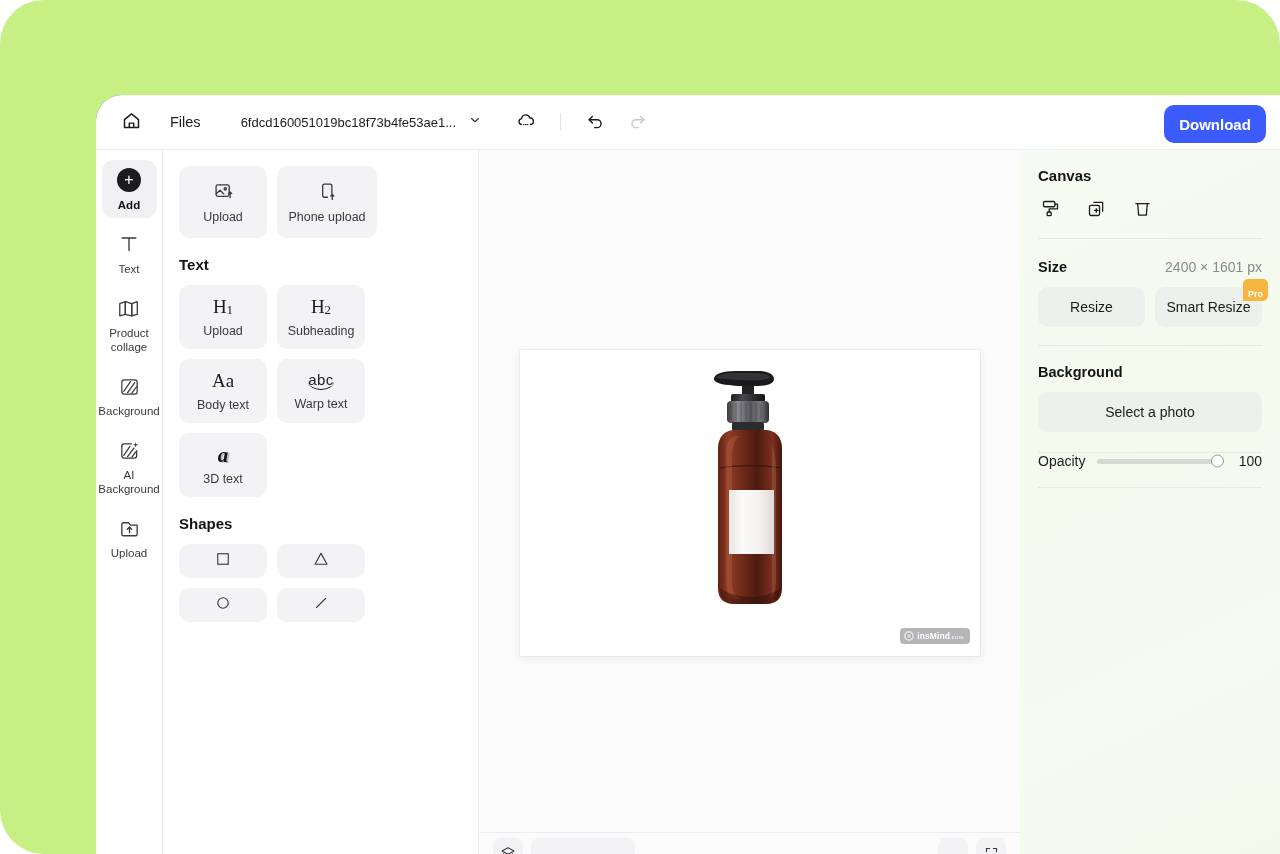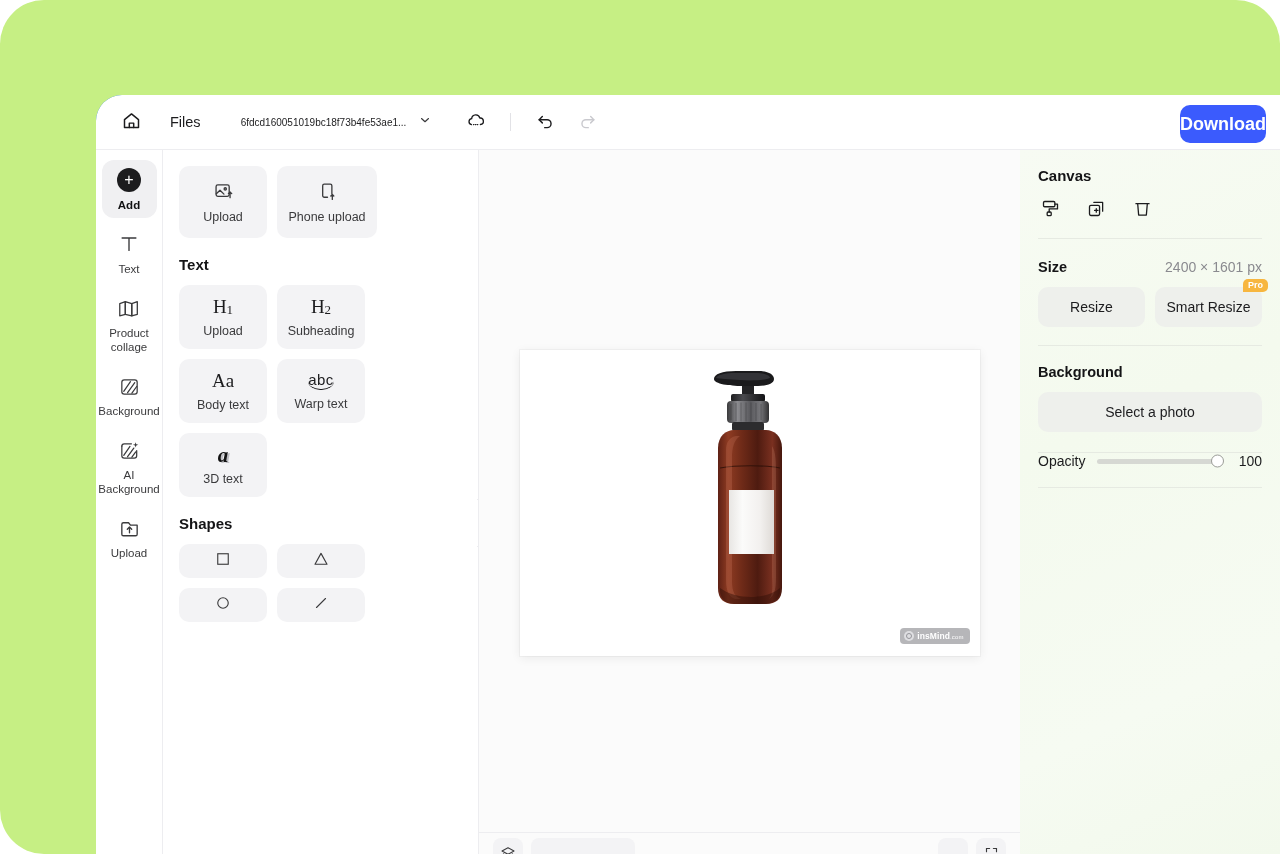--- a/index.html
+++ b/index.html
@@ -51,21 +51,21 @@
     border-radius: 8px;
   }
   .files-label {
     margin-left: 22px;
     font-size: 14.5px;
     color: #1c1c1e;
     cursor: pointer;
   }
   .doc-name {
     margin-left: 40px;
-    font-size: 10px;
+    font-size: 13px;
     color: #1c1c1e;
     max-width: 270px;
     white-space: nowrap;
     overflow: hidden;
     text-overflow: ellipsis;
   }
   .chev-down {
     margin-left: 10px;
     width: 18px; height: 18px;
     display: flex; align-items: center; justify-content: center;
@@ -85,28 +85,28 @@
     margin-left: 22px;
     width: 24px; height: 24px;
     display: flex; align-items: center; justify-content: center;
     cursor: pointer;
   }
   .redo-btn { margin-left: 18px; }
   .download-btn {
     position: absolute;
     right: 14px;
     top: 10px;
-    width: 86px;
+    width: 102px;
     height: 38px;
     background: #3b5bfd;
     color: #ffffff;
     border: none;
     border-radius: 10px;
     font-family: "Liberation Sans", sans-serif;
-    font-size: 18px;
+    font-size: 15px;
     font-weight: bold;
     cursor: pointer;
     display: flex; align-items: center; justify-content: center;
   }
 
   
   .body-row {
     flex: 1;
     display: flex;
     min-height: 0;
@@ -379,21 +379,21 @@
     position: relative;
   }
   .pro-badge {
     position: absolute;
     right: -6px;
     top: -8px;
     background: #f7b63f;
     color: #ffffff;
     font-size: 9px;
     font-weight: bold;
-    padding: 1px 5px 2px 5px;
+    padding: 10px 5px 2px 5px;
     border-radius: 5px 5px 5px 0;
   }
   .bg-title { font-size: 14.5px; font-weight: bold; color: #141416; padding: 18px 0 12px 0; }
   .select-photo {
     width: 100%;
     height: 40px;
     background: #eef0ec;
     border: none;
     border-radius: 10px;
     font-family: "Liberation Sans", sans-serif;

